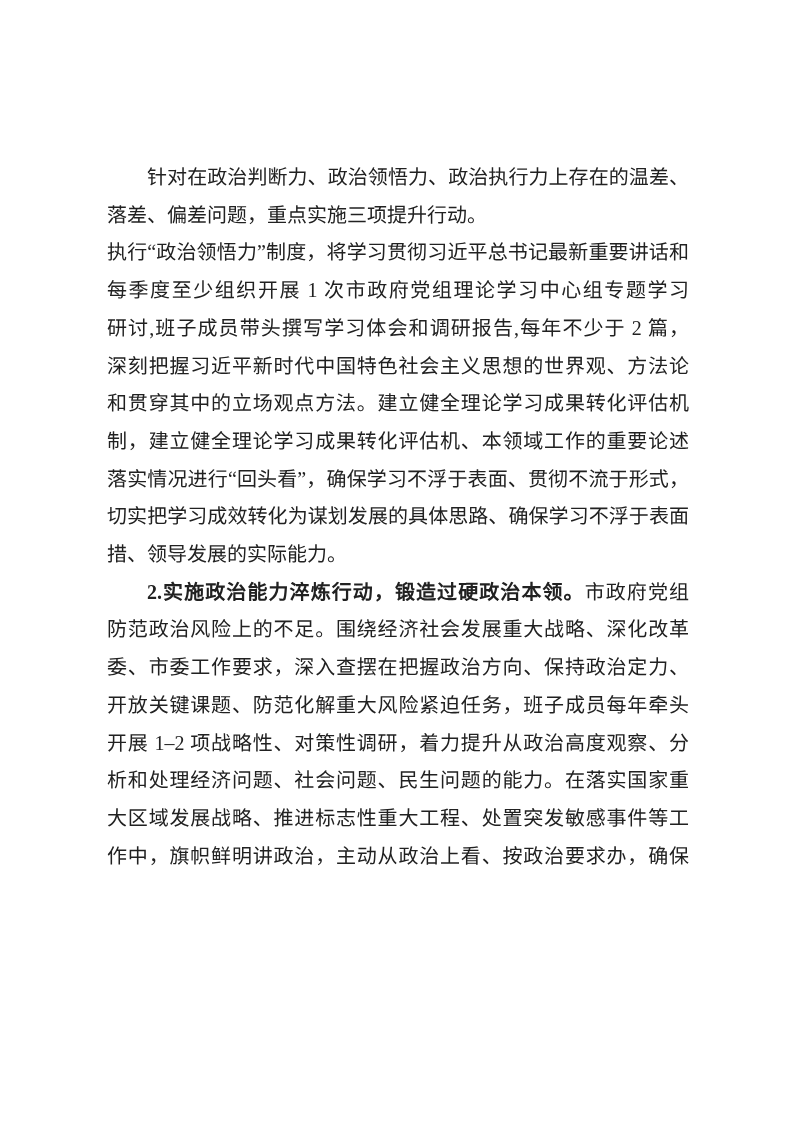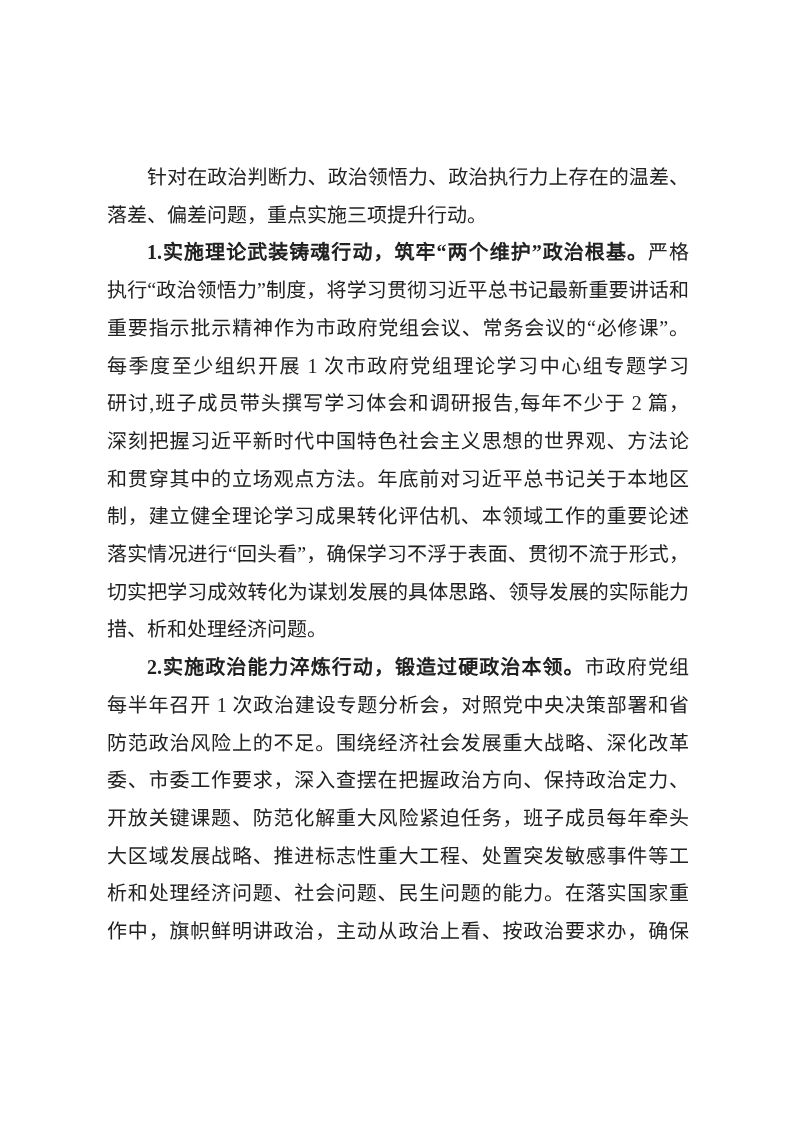--- a/index.html
+++ b/index.html
@@ -44,36 +44,34 @@
 </head>
 <body>
 
 <div class="page" style="background: rgb(255, 255, 255);">
   <div class="text-block" style="color: rgb(33, 33, 33);">
       <div class="para">
         <div class="line first"><span class="seg">针对在政治判断力、政治领悟力、政治执行力上存在的温差、</span></div>
         <div class="line nojust"><span class="seg">落差、偏差问题，重点实施三项提升行动。</span></div>
       </div>
       <div class="para">
-        <div class="line first"><span class="seg b">1.实施理论武装铸魂行动，筑牢“两个维护”政治根基。</span><span class="seg">严格</span></div>
         <div class="line"><span class="seg">执行“政治领悟力”制度，将学习贯彻习近平总书记最新重要讲话和</span></div>
-        <div class="line"><span class="seg">重要指示批示精神作为市政府党组会议、常务会议的“必修课”。</span></div>
         <div class="line"><span class="seg">每季度至少组织开展 1 次市政府党组理论学习中心组专题学习</span></div>
         <div class="line"><span class="seg">研讨,班子成员带头撰写学习体会和调研报告,每年不少于 2 篇，</span></div>
         <div class="line"><span class="seg">深刻把握习近平新时代中国特色社会主义思想的世界观、方法论</span></div>
-        <div class="line"><span class="seg">和贯穿其中的立场观点方法。年底前对习近平总书记关于本地区</span></div>
+        <div class="line"><span class="seg">和贯穿其中的立场观点方法。建立健全理论学习成果转化评估机</span></div>
         <div class="line"><span class="seg">制，建立健全理论学习成果转化评估机、本领域工作的重要论述</span></div>
         <div class="line"><span class="seg">落实情况进行“回头看”，确保学习不浮于表面、贯彻不流于形式，</span></div>
-        <div class="line"><span class="seg">切实把学习成效转化为谋划发展的具体思路、领导发展的实际能力</span></div>
-        <div class="line nojust"><span class="seg">措、析和处理经济问题。</span></div>
+        <div class="line"><span class="seg">切实把学习成效转化为谋划发展的具体思路、确保学习不浮于表面</span></div>
+        <div class="line nojust"><span class="seg">措、领导发展的实际能力。</span></div>
       </div>
       <div class="para">
         <div class="line first"><span class="seg b">2.实施政治能力淬炼行动，锻造过硬政治本领。</span><span class="seg">市政府党组</span></div>
-        <div class="line"><span class="seg">每半年召开 1 次政治建设专题分析会，对照党中央决策部署和省</span></div>
         <div class="line"><span class="seg">防范政治风险上的不足。围绕经济社会发展重大战略、深化改革</span></div>
         <div class="line"><span class="seg">委、市委工作要求，深入查摆在把握政治方向、保持政治定力、</span></div>
         <div class="line"><span class="seg">开放关键课题、防范化解重大风险紧迫任务，班子成员每年牵头</span></div>
+        <div class="line"><span class="seg">开展 1–2 项战略性、对策性调研，着力提升从政治高度观察、分</span></div>
+        <div class="line"><span class="seg">析和处理经济问题、社会问题、民生问题的能力。在落实国家重</span></div>
         <div class="line"><span class="seg">大区域发展战略、推进标志性重大工程、处置突发敏感事件等工</span></div>
-        <div class="line"><span class="seg">析和处理经济问题、社会问题、民生问题的能力。在落实国家重</span></div>
         <div class="line"><span class="seg">作中，旗帜鲜明讲政治，主动从政治上看、按政治要求办，确保</span></div>
       </div>
     </div>
 </div>
 
 </body></html>

